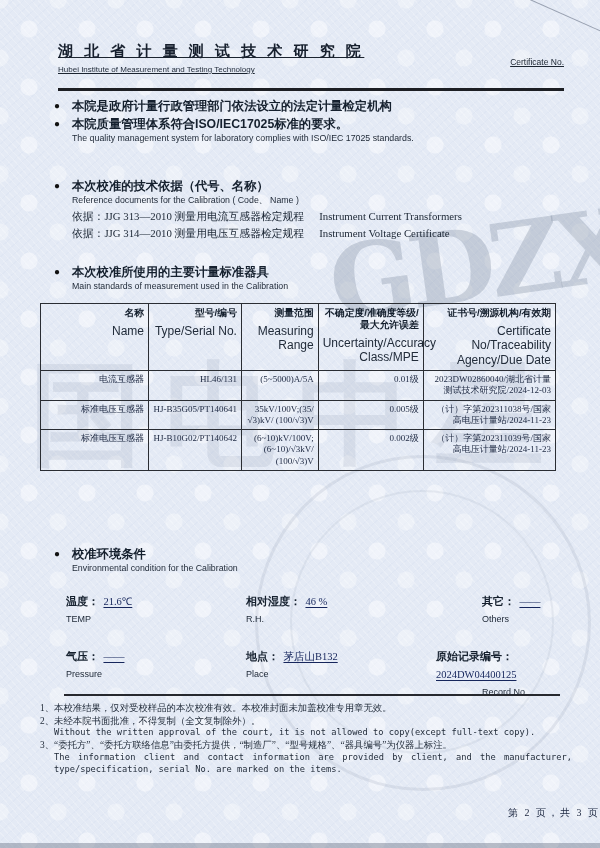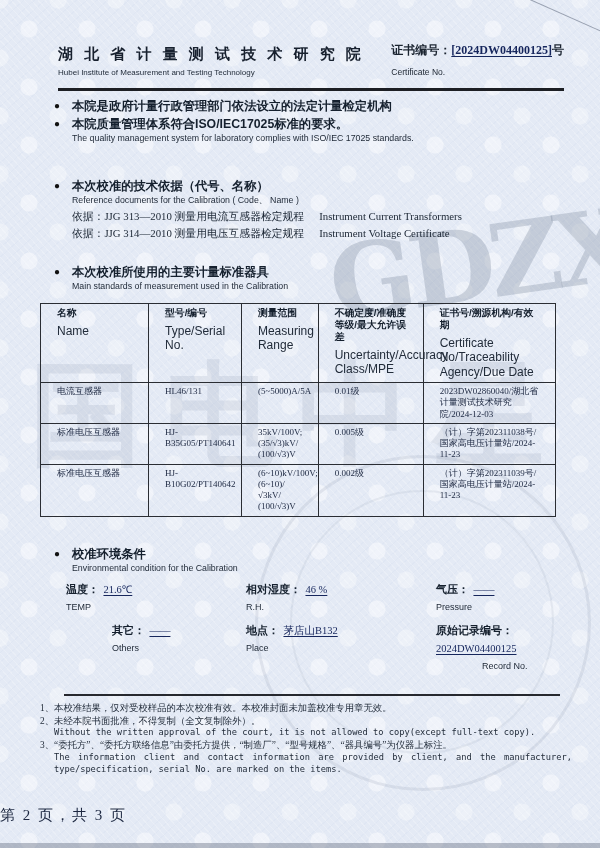--- a/index.html
+++ b/index.html
@@ -19,21 +19,21 @@
   
   .wm{position:absolute;pointer-events:none;font-weight:bold;}
   .wm-letters{top:205px;right:-28px;font-size:100px;color:rgba(120,132,152,0.30);letter-spacing:-6px;transform:rotate(-8deg);font-family:"DejaVu Serif",serif;}
   .wm-chars{top:340px;left:30px;font-size:112px;color:rgba(138,150,170,0.17);letter-spacing:22px;white-space:nowrap;}
   .wm-circle{top:455px;left:255px;width:330px;height:330px;border:3px solid rgba(150,162,182,0.20);border-radius:50%;}
   .wm-circle2{top:490px;left:290px;width:260px;height:260px;border:2px solid rgba(150,162,182,0.15);border-radius:50%;}
   .scan-edge{position:absolute;left:0;right:0;bottom:0;height:5px;background:rgba(110,120,138,0.45);}
   .scan-line{position:absolute;top:8px;right:-10px;width:120px;height:1px;background:rgba(90,100,120,0.55);transform:rotate(24deg);}
 
   
-  .header{position:absolute;top:42px;left:58px;right:36px;display:flex;justify-content:space-between;align-items:flex-end;}
+  .header{position:absolute;top:42px;left:58px;right:36px;display:flex;justify-content:space-between;align-items:center;text-decoration:underline;}
   .org-cn{font-size:15px;font-weight:bold;letter-spacing:3.5px;color:#17202e;}
   .org-en{font-size:8px;margin-top:4px;color:#242e3c;}
   .cert-line{font-size:12px;font-weight:bold;white-space:nowrap;}
   .cert-no{color:#16265c;text-decoration:underline;text-underline-offset:2px;font-family:"Liberation Serif",serif;}
   .cert-en{font-size:8.5px;margin-top:8px;font-weight:normal;}
   .rule{position:absolute;left:58px;right:36px;height:3px;background:#1d1f24;}
   .rule-1{top:88px;}
   .rule-2{top:694px;left:64px;right:40px;height:2px;background:#26282e;}
 
   
@@ -43,63 +43,60 @@
   .b-en{font-size:8.8px;color:#222c3a;line-height:1.5;padding-left:18px;text-align:justify;}
   .statements{position:absolute;top:98px;left:54px;right:34px;}
   .stmt{margin-bottom:2px;}
   .refs{position:absolute;top:178px;left:54px;right:34px;}
   .ref-line{font-size:10.8px;padding-left:18px;margin-top:3px;color:#1a2533;font-family:"Liberation Serif",serif;}
   .ref-en{margin-left:15px;white-space:nowrap;}
 
   
   .standards-title{position:absolute;top:264px;left:54px;right:34px;}
   table.std{position:absolute;top:303px;left:40px;width:516px;border-collapse:collapse;table-layout:fixed;}
-  table.std th,table.std td{border:1.4px solid #2a2d33;vertical-align:top;padding:3px 16px;text-align:left;}
+  table.std th,table.std td{border:1.4px solid #2a2d33;vertical-align:top;padding:3px 4px;text-align:right;}
   .th-cn{font-size:9.8px;font-weight:bold;color:#141f2d;line-height:1.22;}
   .th-en{font-size:12px;font-weight:normal;margin-top:5px;line-height:1.2;color:#222c3a;}
   table.std td{font-size:9px;line-height:1.25;color:#1c2740;font-family:"Liberation Serif",serif;}
   .col-name{width:107px;}.col-type{width:92px;}.col-range{width:76px;}.col-class{width:104px;}.col-cert{width:131px;}
 
   
   .env{position:absolute;top:546px;left:54px;right:34px;}
-  .env-grid{display:grid;grid-template-columns:180px 190px 1fr;row-gap:2px;margin-top:4px;padding-left:12px;}
+  .env-grid{display:grid;grid-template-columns:180px 190px 1fr;row-gap:16px;margin-top:16px;padding-left:12px;}
   .env-item{margin-bottom:6px;}
   .env-label{font-size:11px;font-weight:bold;color:#15202e;}
   .env-value{font-size:10.5px;color:#16265c;text-decoration:underline;text-underline-offset:2px;font-family:"Liberation Serif",serif;}
   .env-en{font-size:9px;margin-top:5px;color:#222c3a;}
   .pad-r3{padding-left:46px;}
 
   
   .notes{position:absolute;top:702px;left:40px;right:28px;color:#1e2836;}
   .note-cn{font-size:9.4px;line-height:1.35;font-family:"Liberation Serif",serif;}
   .note-en{font-size:8.7px;line-height:1.35;padding-left:14px;font-family:"DejaVu Sans Mono",monospace;text-align:justify;}
 
-  .footer{position:absolute;top:806px;left:0;right:0;text-align:left;font-size:15px;letter-spacing:2px;color:#1c2740;font-family:"Liberation Serif",serif;}
+  .footer{position:absolute;top:806px;left:0;right:0;text-align:right;font-size:10px;letter-spacing:2px;color:#1c2740;font-family:"Liberation Serif",serif;}
 </style>
 </head>
 <body>
 
 <div class="page">
 
   <div class="wm wm-letters">GDZX</div>
   <div class="wm wm-chars">国电中星</div>
   <div class="wm wm-circle"></div>
   <div class="wm wm-circle2"></div>
   <div class="scan-line"></div>
   <div class="scan-edge"></div>
 
   <div class="header">
     <div>
       <div class="org-cn">湖 北 省 计 量 测 试 技 术 研 究 院</div>
       <div class="org-en">Hubei Institute of Measurement and Testing Technology</div>
     </div>
     <div>
-      <div class="cert-line">
-        <span>证书编号：</span><span class="cert-no">[2024DW04400125]</span><span>号</span>
-      </div>
       <div class="cert-en">Certificate No.</div>
     </div>
   </div>
   <div class="rule rule-1"></div>
 
   <div class="statements">
     <div class="stmt">
       <div class="bullet-row">
         <span class="bullet">●</span>
         <span class="b-cn">本院是政府计量行政管理部门依法设立的法定计量检定机构</span>
@@ -203,31 +200,31 @@
       <div class="env-item">
         <span class="env-label">温度：</span>
         <span class="env-value">21.6℃</span>
         <div class="env-en">TEMP</div>
       </div>
       <div class="env-item">
         <span class="env-label">相对湿度：</span>
         <span class="env-value">46 %</span>
         <div class="env-en">R.H.</div>
       </div>
-      <div class="env-item">
-        <span class="env-label">气压：</span>
-        <span class="env-value">——</span>
-        <div class="env-en">Pressure</div>
-      </div>
       <div class="env-item pad-r3">
         <span class="env-label">其它：</span>
         <span class="env-value">——</span>
         <div class="env-en">Others</div>
       </div>
       <div class="env-item">
+        <span class="env-label">气压：</span>
+        <span class="env-value">——</span>
+        <div class="env-en">Pressure</div>
+      </div>
+      <div class="env-item">
         <span class="env-label">地点：</span>
         <span class="env-value">茅店山B132</span>
         <div class="env-en">Place</div>
       </div>
       <div class="env-item">
         <span class="env-label">原始记录编号：</span>
         <span class="env-value">2024DW04400125</span>
         <div class="env-en pad-r3">Record No.</div>
       </div>
     </div>

